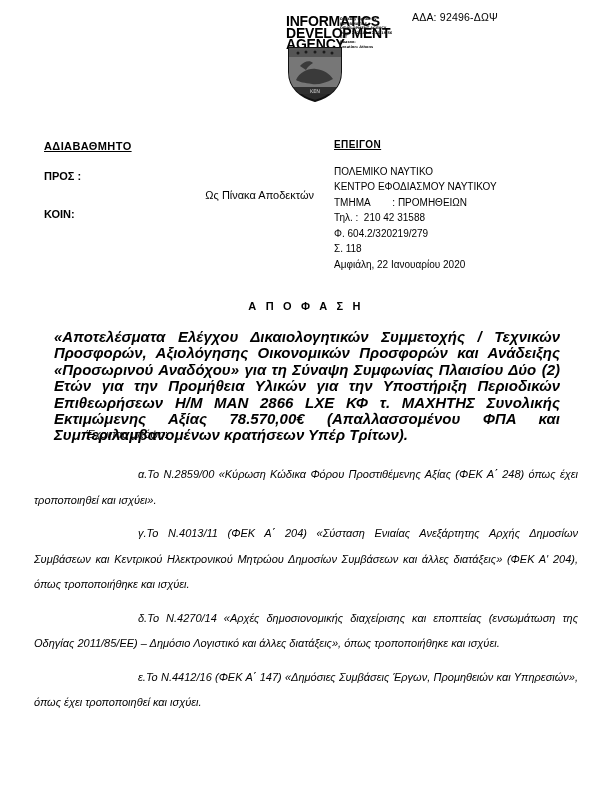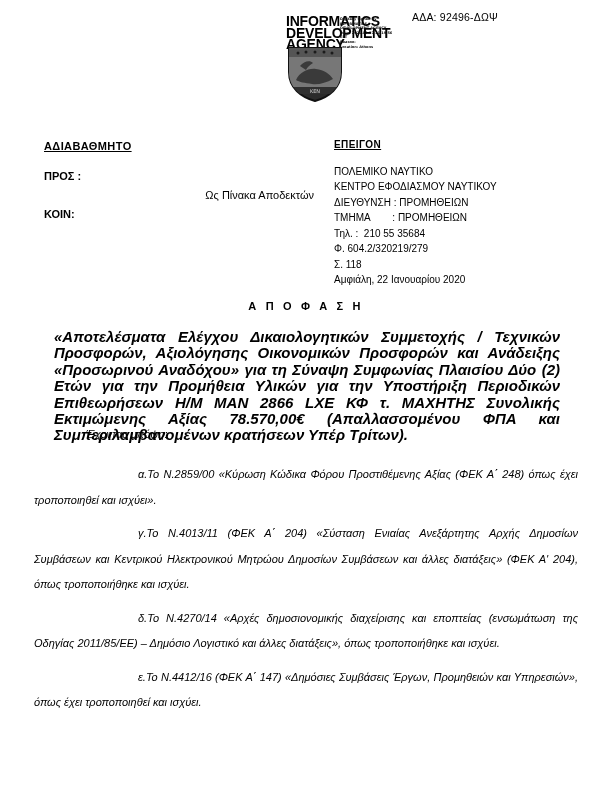--- a/index.html
+++ b/index.html
@@ -219,23 +219,22 @@
     <div class="indent-1">Ως Πίνακα Αποδεκτών</div>
 
     <div class="bold">ΚΟΙΝ:</div>
   </div>
 
   <div class="col-right">
     <div class="hdr-label">ΕΠΕΙΓΟΝ</div>
 
     <div class="ref-line">ΠΟΛΕΜΙΚΟ ΝΑΥΤΙΚΟ</div>
     <div class="ref-line">ΚΕΝΤΡΟ ΕΦΟΔΙΑΣΜΟΥ ΝΑΥΤΙΚΟΥ</div>
-    <div class="ref-line">ΔΙΕΥΘΥΝΣΗ : ΠΡΟΜΗΘΕΙΩΝ</div>
     <div class="ref-line">ΤΜΗΜΑ        : ΠΡΟΜΗΘΕΙΩΝ</div>
-    <div class="ref-line">Τηλ. :  210 55 35684</div>
+    <div class="ref-line">Τηλ. :  210 42 31588</div>
     <div class="ref-line">Φ. 604.2/320219/279</div>
     <div class="ref-line">Σ. 118</div>
     <div class="ref-line">Αμφιάλη, 22 Ιανουαρίου 2020</div>
   </div>
 
   <div class="decision-title">Α Π Ο Φ Α Σ Η</div>
 
   <div class="subject">«Αποτελέσματα Ελέγχου Δικαιολογητικών Συμμετοχής / Τεχνικών Προσφορών, Αξιολόγησης Οικονομικών Προσφορών και Ανάδειξης «Προσωρινού Αναδόχου» για τη Σύναψη Συμφωνίας Πλαισίου Δύο (2) Ετών για την Προμήθεια Υλικών για την Υποστήριξη Περιοδικών Επιθεωρήσεων Η/Μ ΜΑΝ 2866 LXE ΚΦ τ. ΜΑΧΗΤΗΣ Συνολικής Εκτιμώμενης Αξίας 78.570,00€ (Απαλλασσομένου ΦΠΑ και Συμπεριλαμβανομένων κρατήσεων Υπέρ Τρίτων).</div>
 
   <div class="having-regard">Έχοντας υπόψη:</div>

